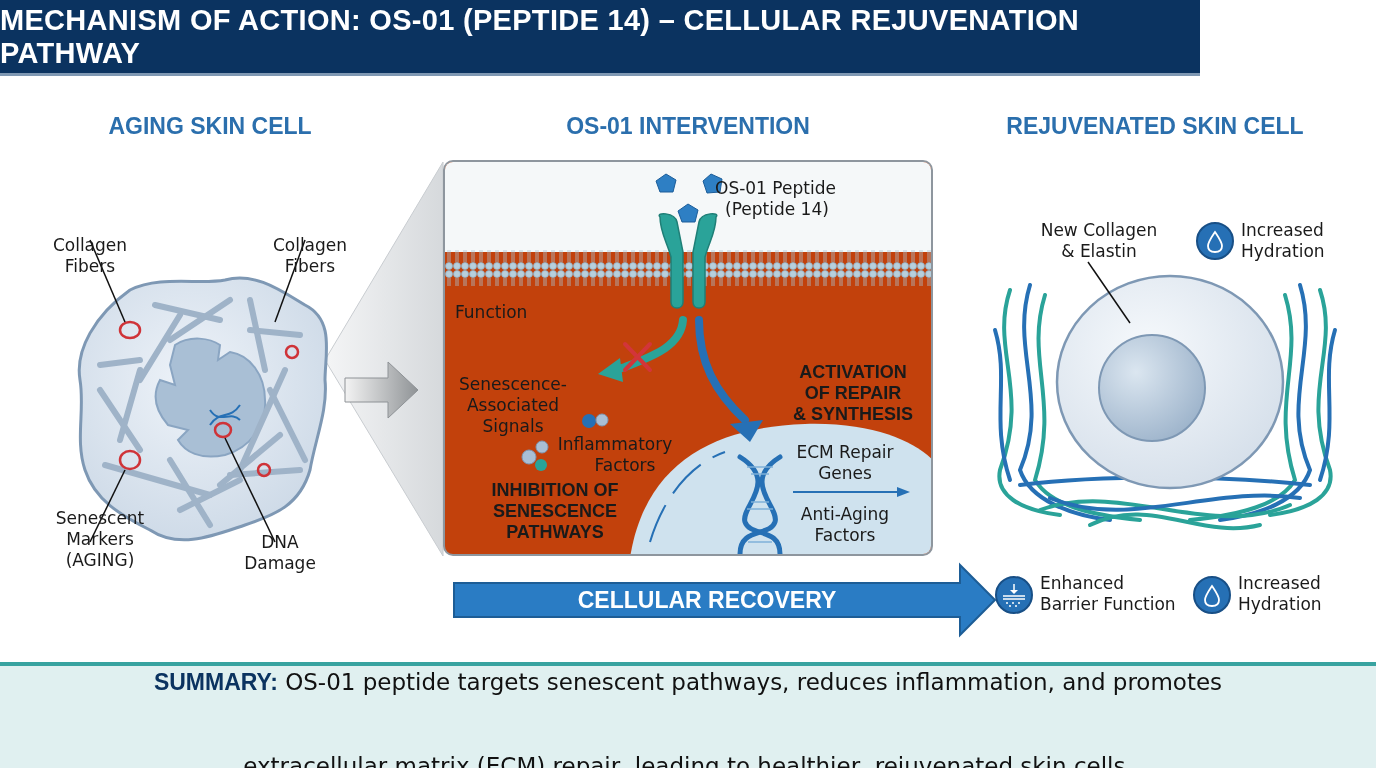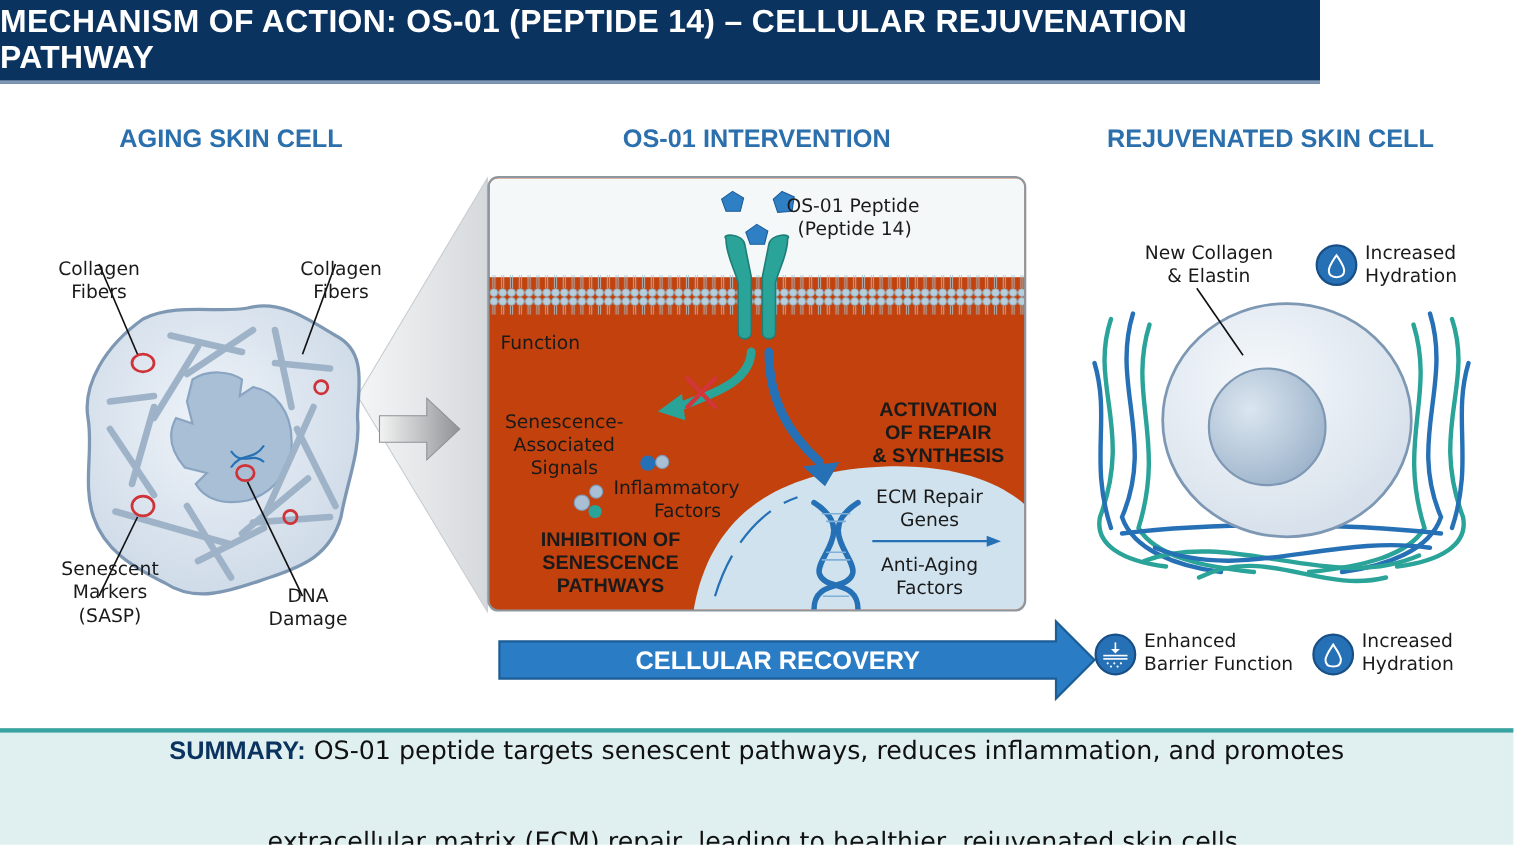--- a/index.html
+++ b/index.html
@@ -100,21 +100,21 @@
     <div>Collagen</div>
     <div>Fibers</div>
   </div>
   <div class="lbl" style="left:260px;top:235px;width:100px;">
     <div>Collagen</div>
     <div>Fibers</div>
   </div>
   <div class="lbl" style="left:40px;top:508px;width:120px;">
     <div>Senescent</div>
     <div>Markers</div>
-    <div>(SASP)</div>
+    <div>(AGING)</div>
   </div>
   <div class="lbl" style="left:225px;top:532px;width:110px;">
     <div>DNA</div>
     <div>Damage</div>
   </div>
 
   <div class="panel">
     <svg class="panel-bg" width="490" height="396" style="left:0;top:0;">
       <defs>
         <pattern id="lipid" x="0" y="0" width="8" height="36" patternUnits="userSpaceOnUse">

